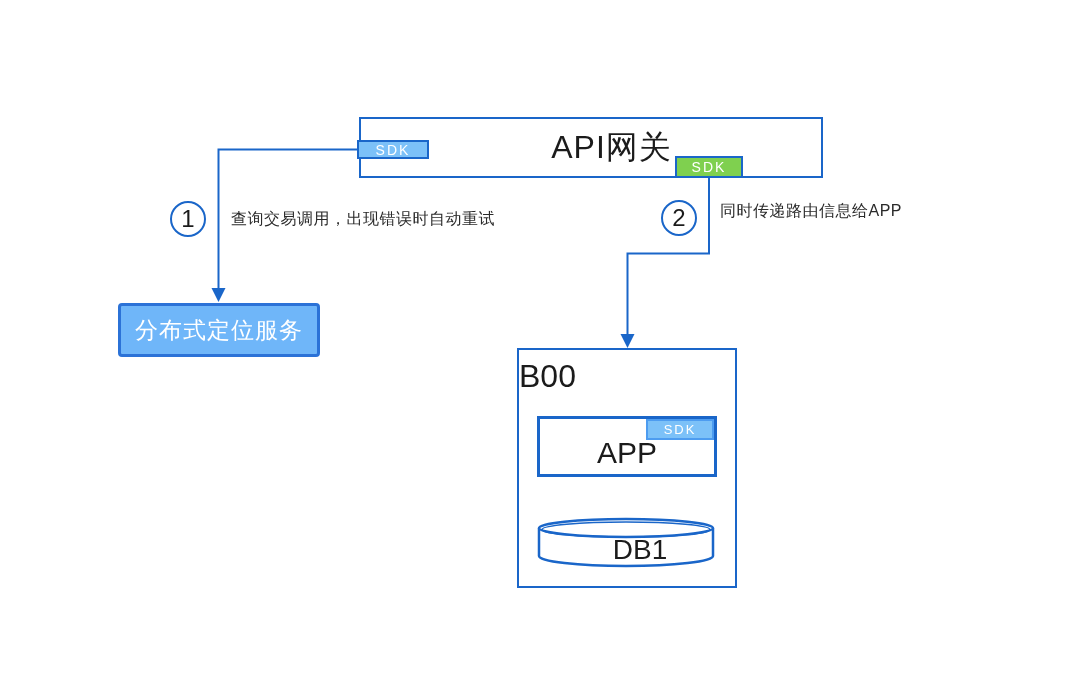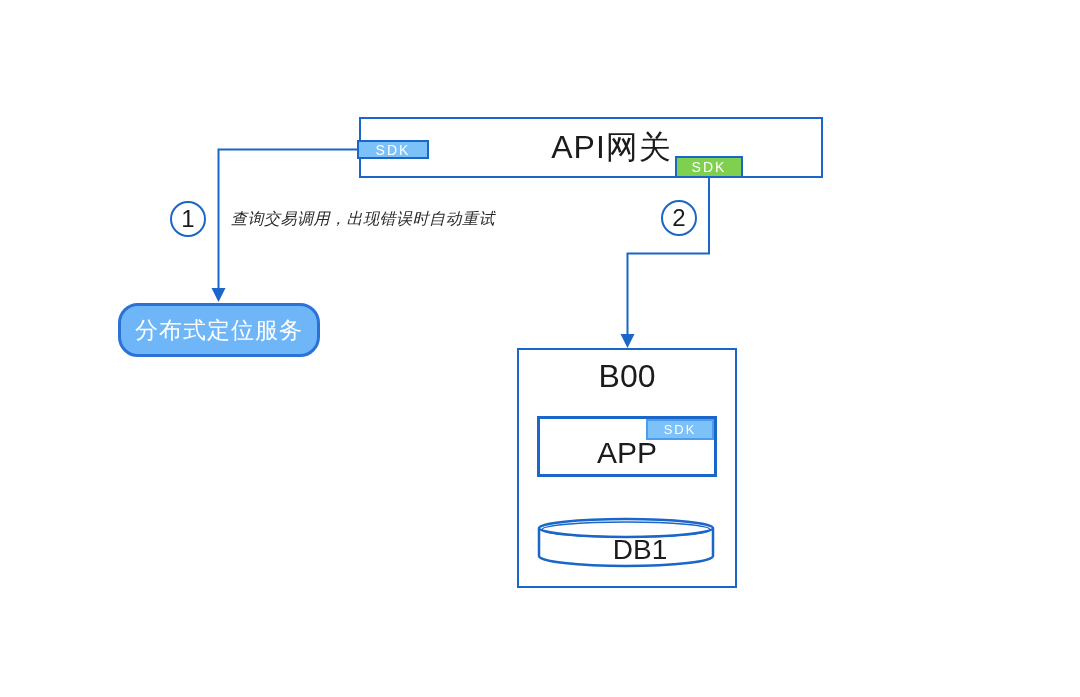--- a/index.html
+++ b/index.html
@@ -57,42 +57,42 @@
     display: flex; align-items: center; justify-content: center;
     font-size: 24px; color: #1b1b1b;
   }
   .step1-circle { left: 170px; top: 201px; }
   .step2-circle { left: 661px; top: 200px; }
 
   .step-text {
     font-size: 16px; color: #2a2a2a; letter-spacing: 0.5px; line-height: 22px;
     white-space: nowrap;
   }
-  .step1-text { left: 231px; top: 208px; font-style: italic; }
+  .step1-text { left: 231px; top: 208px; }
   .step2-text { left: 720px; top: 200px; }
 
   
   .service-box {
     left: 118px; top: 303px; width: 202px; height: 54px;
     background: #6FB6F9;
     border: 3px solid #2B72D7;
-    border-radius: 20px;
+    border-radius: 4px;
     display: flex; align-items: center; justify-content: center;
     color: #ffffff; font-size: 23px; letter-spacing: 1px;
   }
 
   
   .unit-box {
     left: 517px; top: 348px; width: 220px; height: 240px;
     border: 2px solid #1A66C9;
     background: #ffffff;
   }
   .unit-title {
     position: absolute; left: 0; top: 8px; width: 100%;
-    text-align: center; font-size: 32px; color: #1b1b1b;
+    font-size: 32px; color: #1b1b1b;
   }
 
   
   .app-box {
     left: 537px; top: 416px; width: 180px; height: 61px;
     border: 3px solid #1A66C9;
     background: #ffffff;
     display: flex; align-items: center; justify-content: center;
     z-index: 2;
   }
@@ -141,20 +141,21 @@
     <span class="api-title">API网关</span>
   </div>
   <div class="abs sdk-badge sdk-left">SDK</div>
   <div class="abs sdk-badge sdk-bottom">SDK</div>
 
   <div class="abs step-circle step1-circle">1</div>
   <div class="abs step-text step1-text">查询交易调用，出现错误时自动重试</div>
 
   <div class="abs step-circle step2-circle">2</div>
   <div class="abs step-text step2-text">
+    <div>同时传递路由信息给APP</div>
   </div>
 
   <div class="abs service-box">分布式定位服务</div>
 
   <div class="abs unit-box">
     <div class="unit-title">B00</div>
   </div>
 
   <div class="abs app-box">
     <div class="app-sdk">SDK</div>

